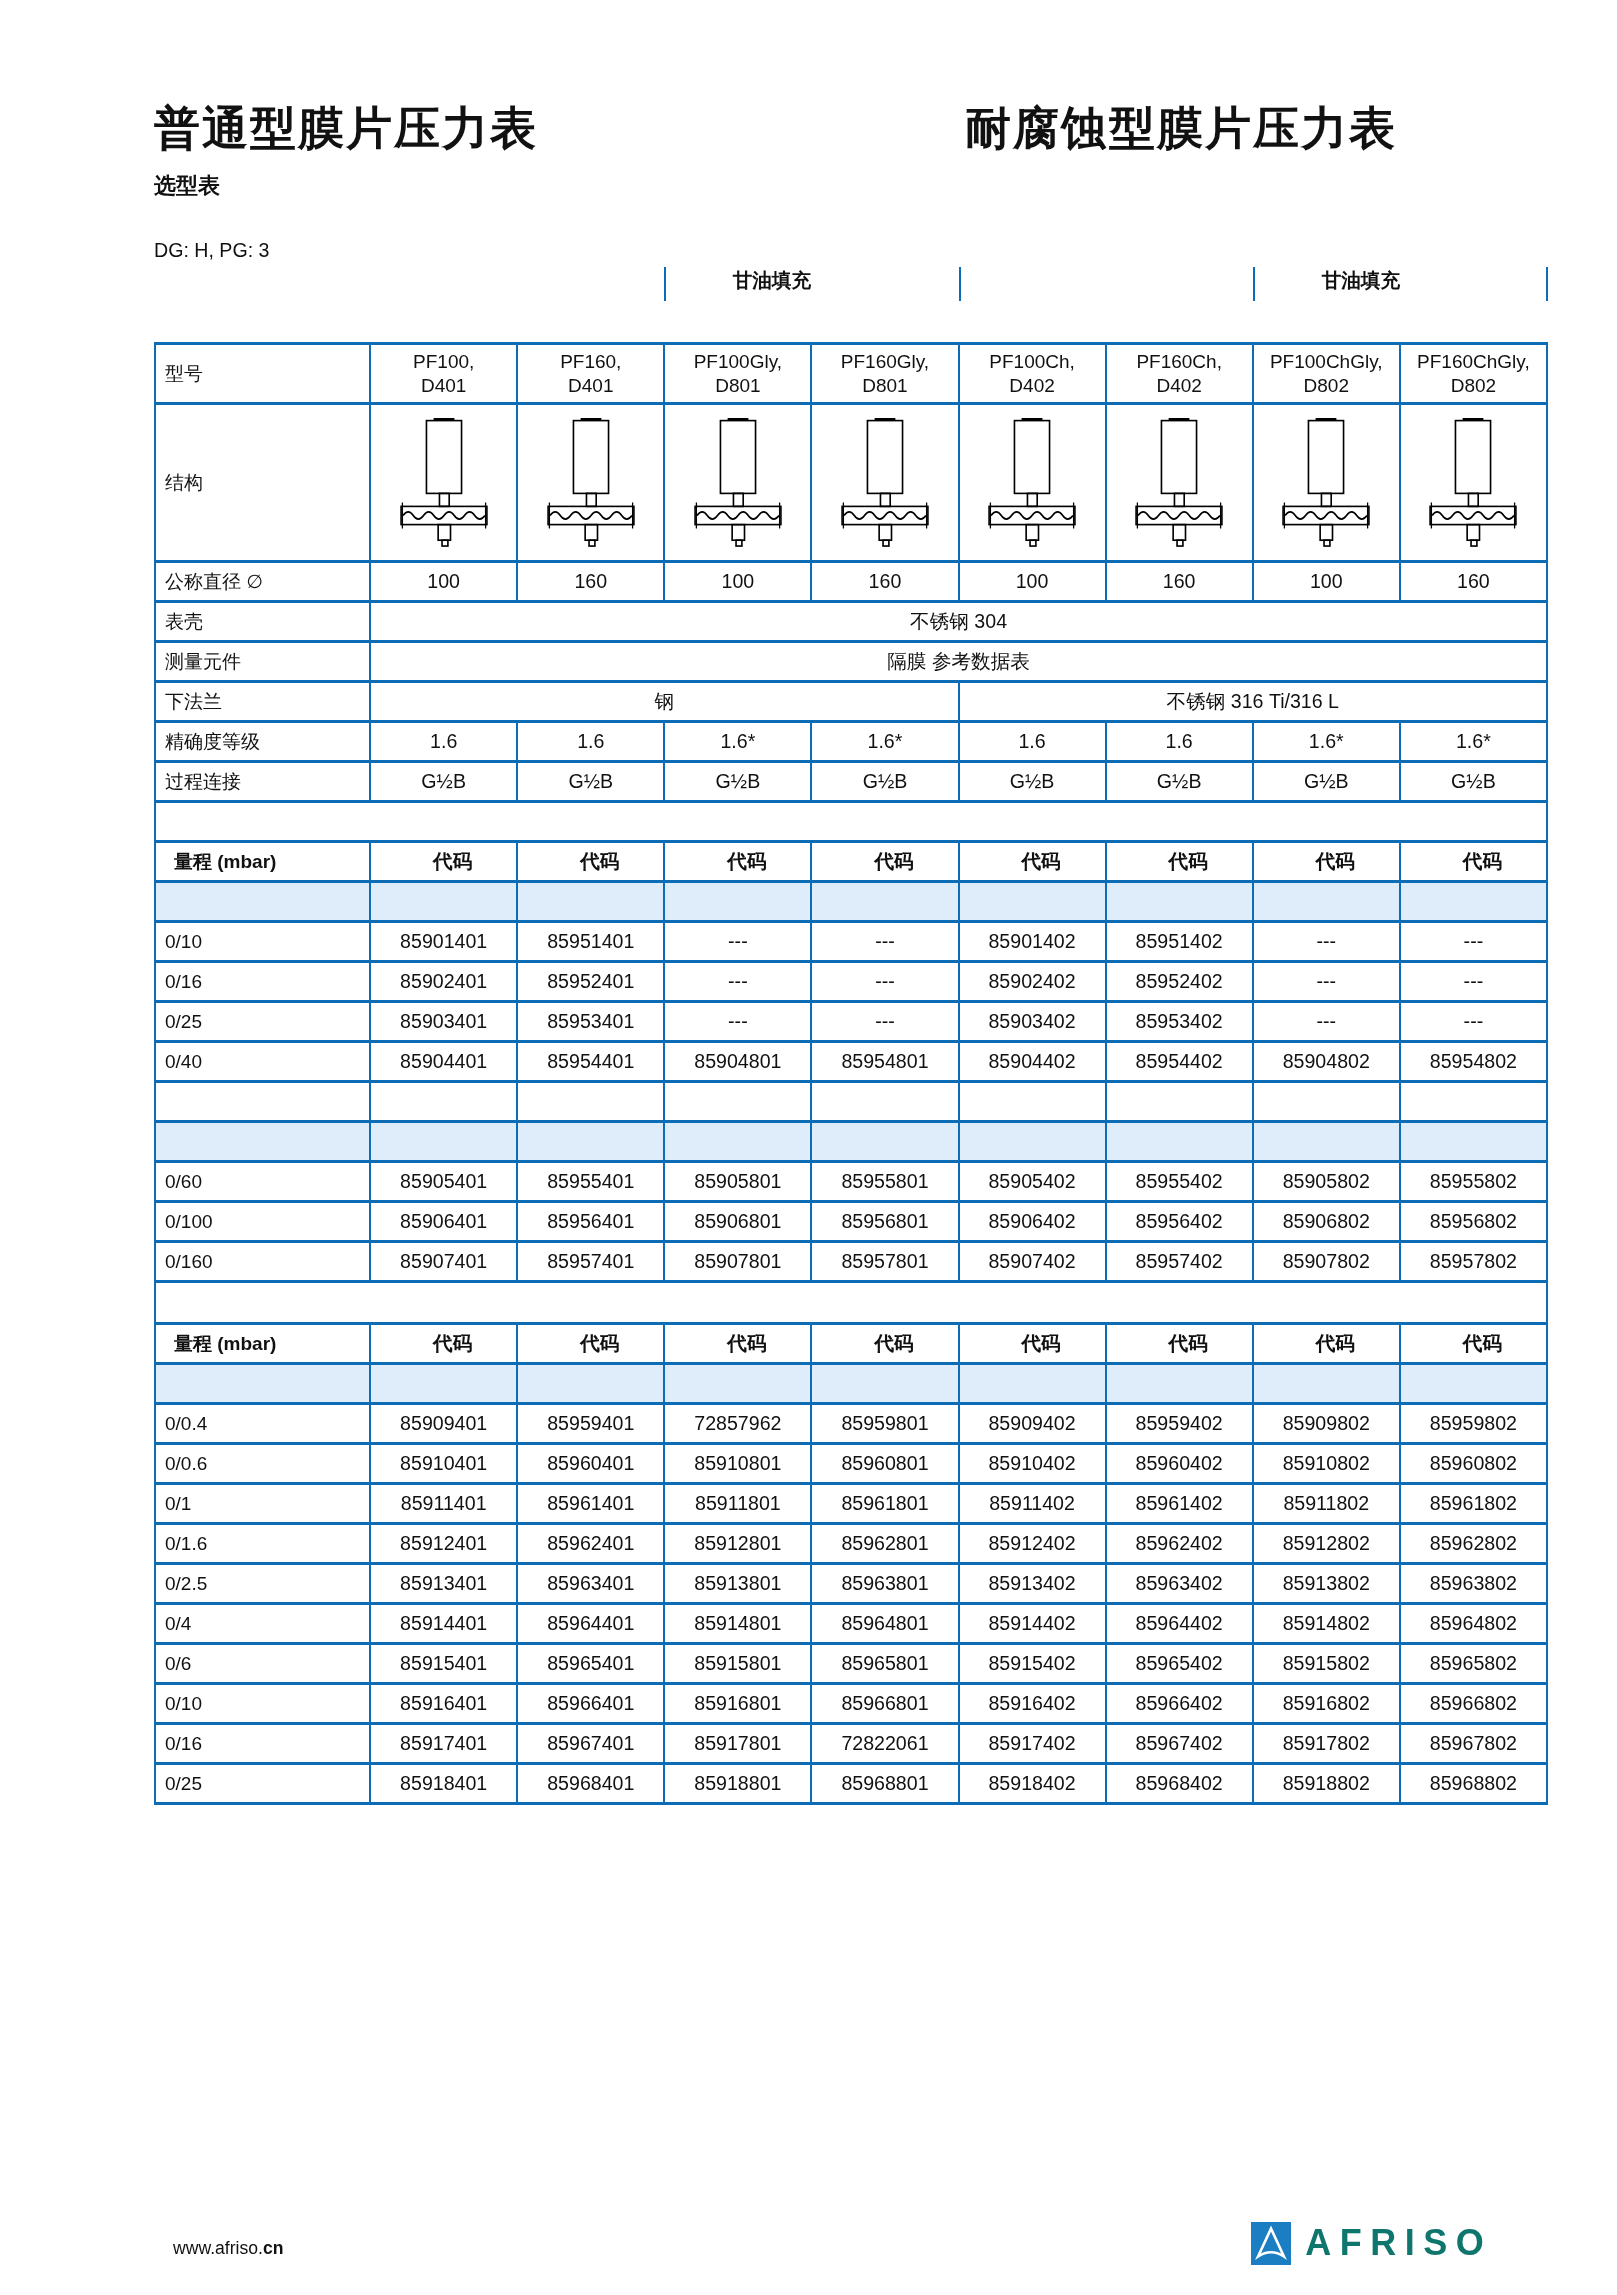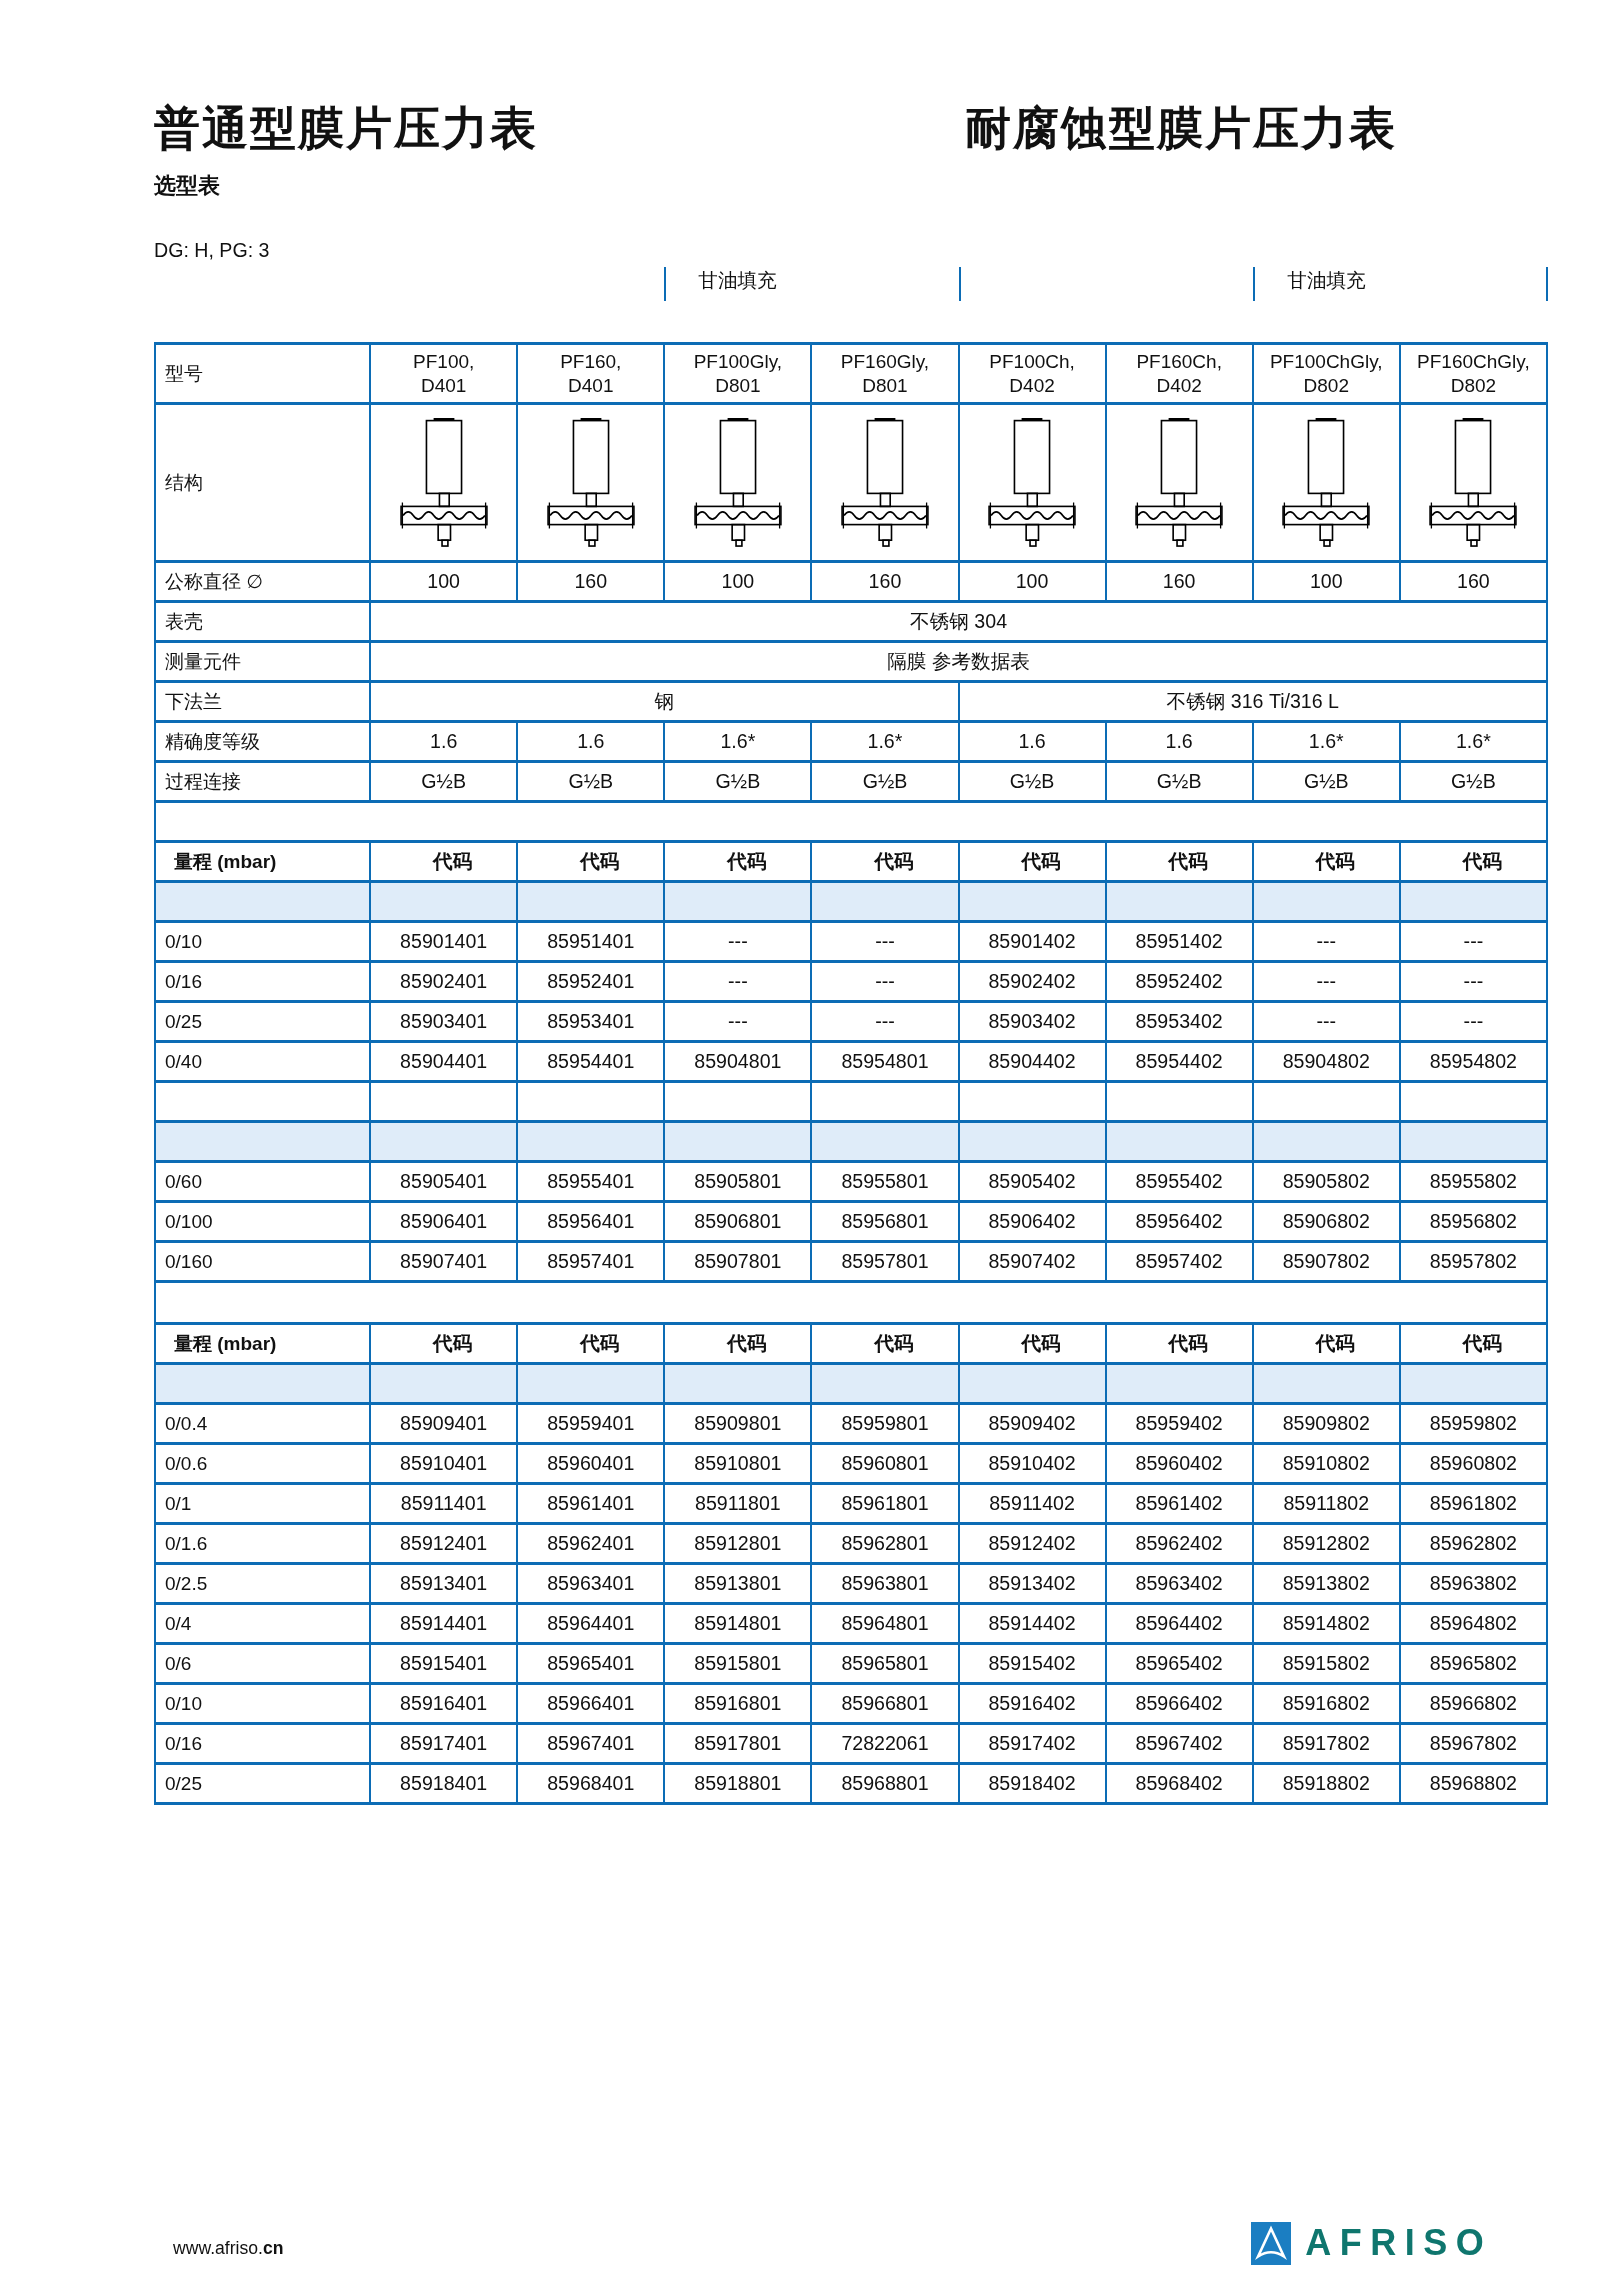--- a/index.html
+++ b/index.html
@@ -10,21 +10,21 @@
   .abs{position:absolute;}
   .title{font-size:46px;font-weight:bold;letter-spacing:2px;white-space:nowrap;}
   #title-left{left:154px;top:98px;}
   #title-right{left:965px;top:98px;}
   #subtitle{left:154px;top:171px;font-size:22px;font-weight:bold;}
   #config-note{left:154px;top:239px;font-size:19.6px;}
 
   
   #gly-strip{left:154px;top:263px;width:1394px;height:38px;}
   .gly-stub{position:absolute;top:3.9px;width:2px;height:34px;background:var(--border);}
-  .gly-label{position:absolute;top:3.9px;width:147px;text-align:center;font-size:19.6px;white-space:nowrap;}
+  .gly-label{position:absolute;top:3.9px;width:147px;text-align:right;font-size:19.6px;white-space:nowrap;font-weight:bold;}
 
   
   #sel-table{left:154px;top:301px;}
   table{border-collapse:collapse;table-layout:fixed;width:1394px;background:#fff;margin-top:41px;}
   td{
     border:2px solid var(--border);
     border-top-width:3.3px;border-bottom-width:3.3px;
     text-align:center;vertical-align:middle;
     font-size:19.6px;padding:0;overflow:hidden;white-space:nowrap;
   }
@@ -427,21 +427,21 @@
           <td class="hl"></td>
           <td class="hl"></td>
           <td class="hl"></td>
           <td class="hl"></td>
           <td class="hl"></td>
         </tr>
         <tr class="h-spec">
           <td class="lbl">0/0.4</td>
           <td>85909401</td>
           <td>85959401</td>
-          <td>85909801</td>
+          <td>72857962</td>
           <td>85959801</td>
           <td>85909402</td>
           <td>85959402</td>
           <td>85909802</td>
           <td>85959802</td>
         </tr>
         <tr class="h-spec">
           <td class="lbl">0/0.6</td>
           <td>85910401</td>
           <td>85960401</td>

